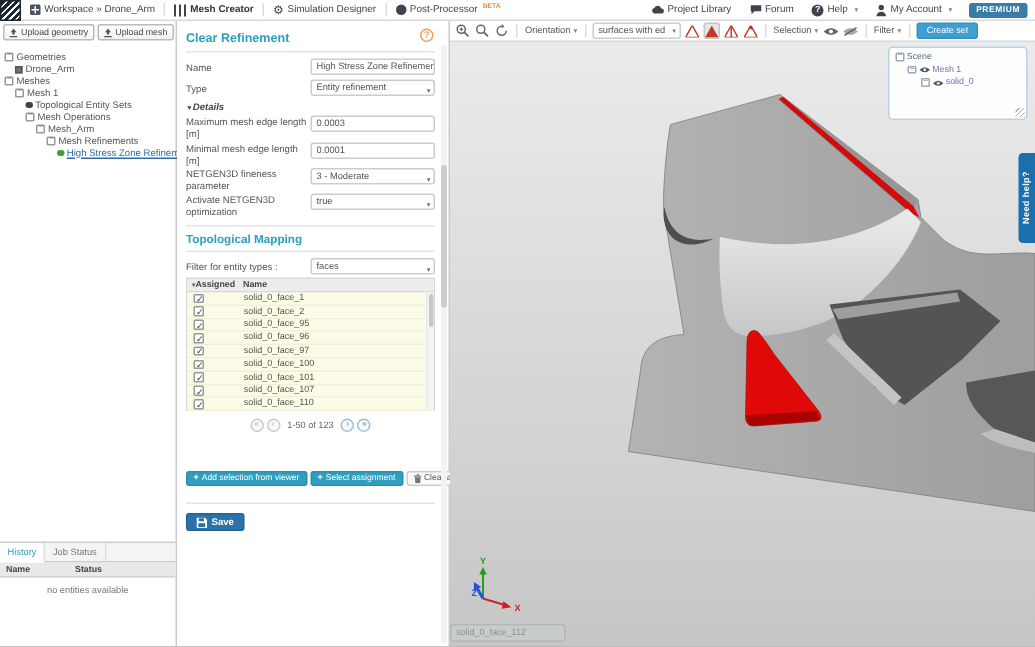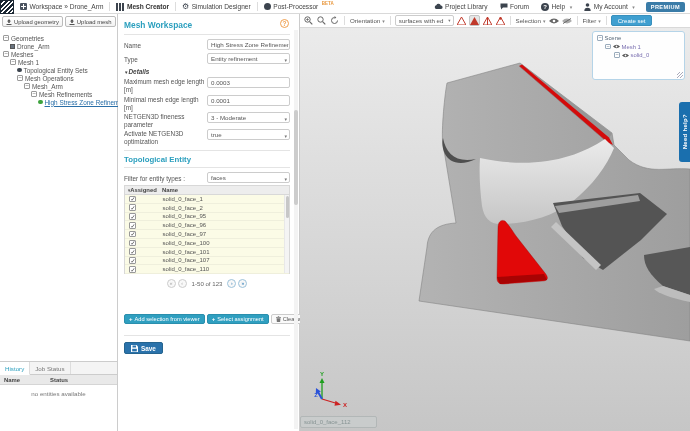--- a/index.html
+++ b/index.html
@@ -236,21 +236,21 @@
         </div>
     </div>
     <div class="hhead">
       <span style="padding-left:4px;width:50px">Name</span>
       <span>Status</span>
     </div>
     <div class="hempty">no entities available</div>
   </div>
 
   <div id="formpanel">
-    <div class="ftitle" style="top:6px">Mesh Workspace</div>
+    <div class="ftitle" style="top:6px">Clear Refinement</div>
     <div class="helpcirc" style="left:162px;top:5px"></div>
     <div class="hline" style="top:20px"></div>
 
     <div class="flabel" style="top:28px">Name</div>
     <div class="fin" style="top:25px">
         <span>High Stress Zone Refinement</span>
       </div>
 
     <div class="flabel" style="top:42px">Type</div>
     <div class="fin fsel" style="top:39px">
@@ -273,21 +273,21 @@
     <div class="fin fsel" style="top:98px">
         <span>3 - Moderate</span>
       </div>
 
     <div class="flabel" style="top:116px">Activate NETGEN3D optimization</div>
     <div class="fin fsel" style="top:115px">
         <span>true</span>
       </div>
 
     <div class="hline" style="top:136px"></div>
-    <div class="sec-title" style="top:141px">Topological Entity</div>
+    <div class="sec-title" style="top:141px">Topological Mapping</div>
     <div class="hline" style="top:153px"></div>
 
     <div class="flabel" style="top:161px">Filter for entity types :</div>
     <div class="fin fsel" style="top:158px">
         <span>faces</span>
       </div>
 
     <div id="topotable">
       <div class="tthead">
         <span class="c1">Assigned</span>

